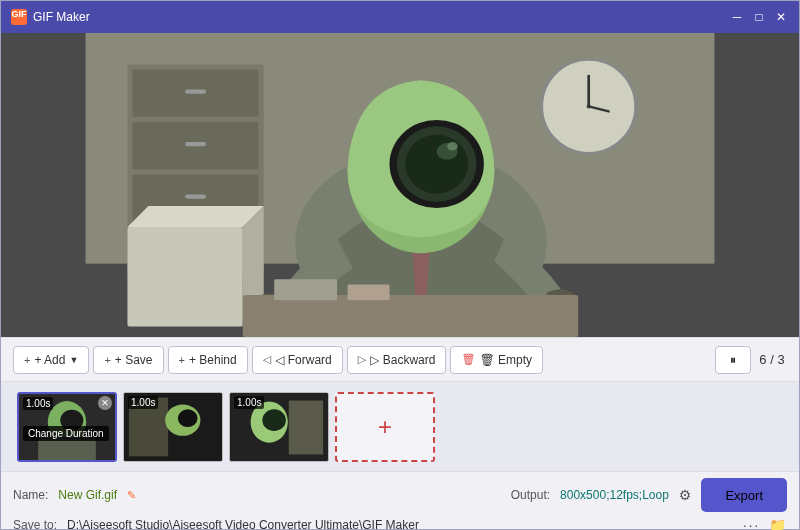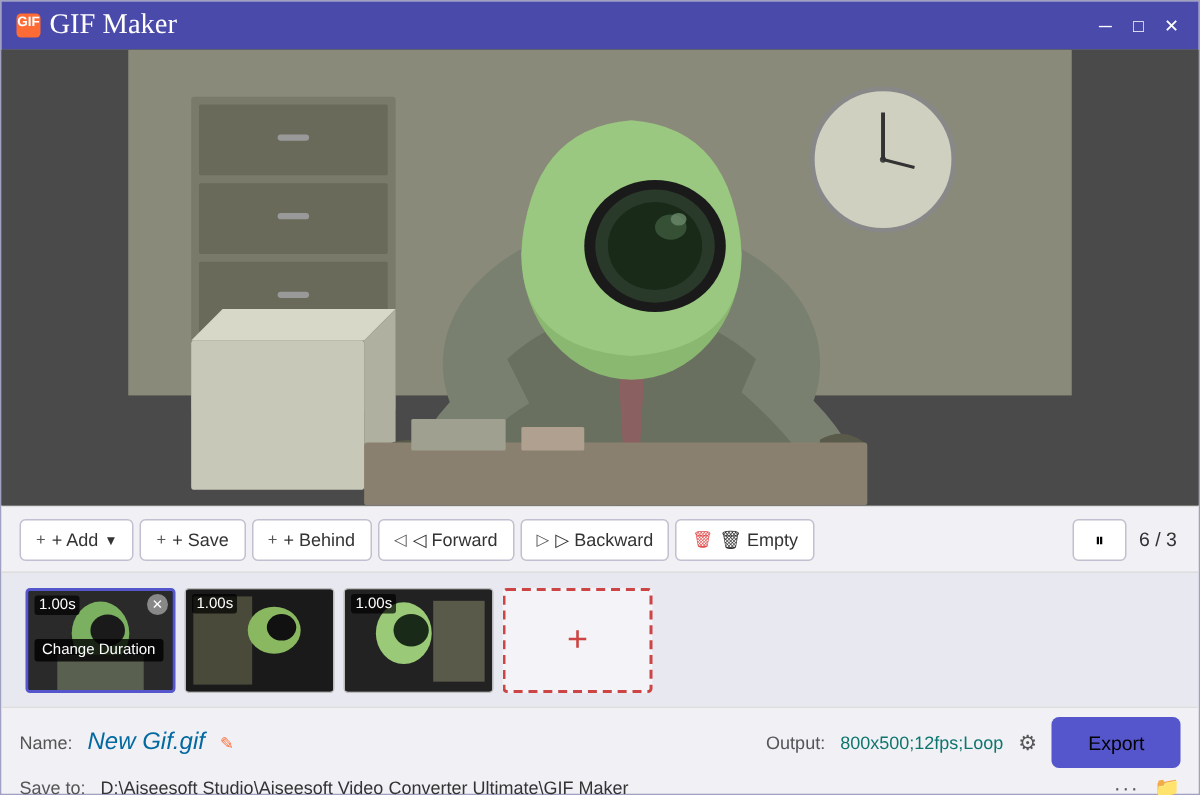--- a/index.html
+++ b/index.html
@@ -37,22 +37,21 @@
       border-radius: 3px;
       display: flex;
       align-items: flex-start;
       justify-content: center;
       font-size: 9px;
       color: white;
       font-weight: bold;
     }
     .titlebar-title {
       flex: 1;
-      font-size: 19px;
-      font-family: Liberation Serif, serif;
+      font-size: 12px;
     }
     .titlebar-controls {
       display: flex;
       gap: 6px;
     }
     .titlebar-btn {
       width: 16px;
       height: 16px;
       background: transparent;
       border: none;
@@ -223,24 +222,23 @@
     .bottom-row {
       display: flex;
       align-items: center;
       gap: 10px;
     }
     .bottom-label {
       color: #555;
       font-size: 12px;
     }
     .bottom-value {
-      color: #0369a1;
-      font-size: 16px;
+      color: #4d7c0f;
+      font-size: 12px;
       font-weight: 500;
-      font-style: italic;
     }
     .edit-icon {
       color: #ff6b35;
       font-size: 11px;
       cursor: pointer;
     }
     .output-value {
       color: #0f766e;
       font-size: 12px;
     }

